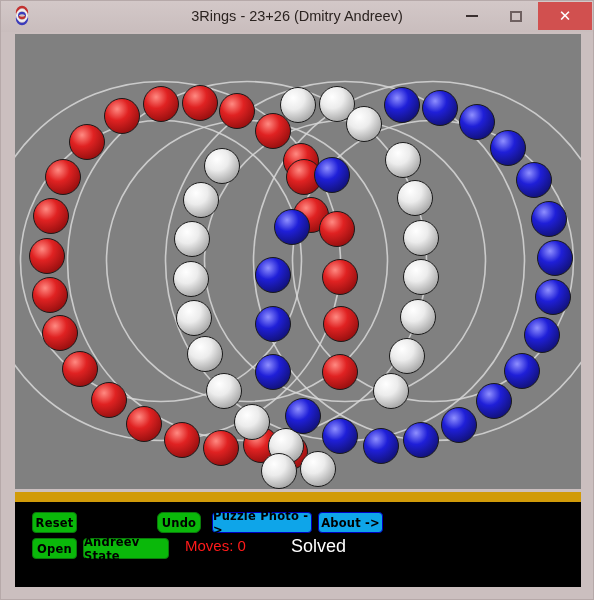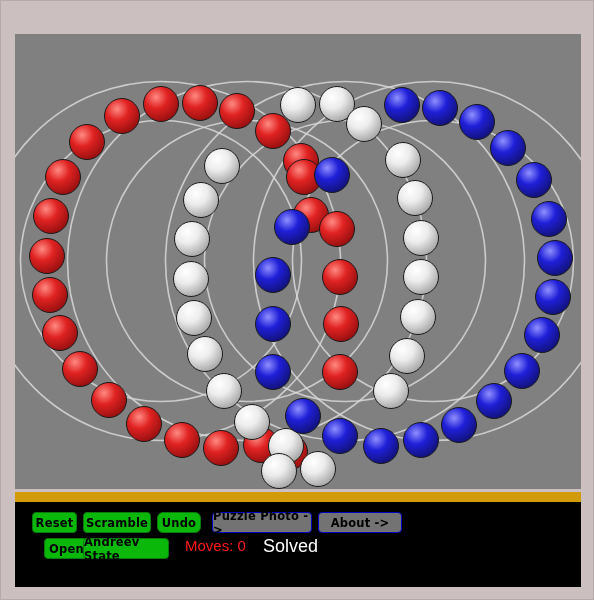--- a/index.html
+++ b/index.html
@@ -67,44 +67,63 @@
     border-radius:4px;
     display:flex;align-items:center;justify-content:center;
     font-family:"DejaVu Sans",sans-serif;
     font-size:11.5px;font-weight:bold;
     color:#000;
     letter-spacing:.2px;
     box-sizing:border-box;
     cursor:pointer;
   }
   .green{background:#0ab80a;border:1px solid #0a7a0a;}
-  .blue{background:#737373;border:1px solid #0000c0;}
+  .blue{background:#0ea5e9;border:1px solid #0000c0;}
 
   #moves-label{
     position:absolute;top:-1px;
     font-family:Liberation Sans, sans-serif;
     font-size:15px;color:#ff1a1a;white-space:nowrap;
   }
   #moves-value{color:#ff1a1a;}
   #solved-text{
     position:absolute;top:-2px;
     font-family:"Liberation Sans",sans-serif;
-    font-size:18px;color:#ffffff;white-space:nowrap;
+    font-size:18px;color:#ffffff;white-space:nowrap;margin-left:28px;
   }
   #hint{
     position:absolute;left:17px;top:0;
     font-family:"DejaVu Sans",sans-serif;
     font-size:11.5px;color:#2f7a2f;white-space:nowrap;
   }
 </style>
 </head>
 <body>
 
 <div id="window">
 
+  <div id="titlebar">
+    <div id="app-icon">
+      <svg width="22" height="22" viewBox="0 0 22 22">
+        <ellipse cx="11" cy="7.5" rx="5" ry="5.5" fill="none" stroke="#c2302f" stroke-width="2.4"></ellipse>
+        <ellipse cx="11" cy="13.5" rx="5" ry="5.5" fill="none" stroke="#3b3bbb" stroke-width="2.4"></ellipse>
+        <ellipse cx="11" cy="10.5" rx="5" ry="5.5" fill="none" stroke="#efefef" stroke-width="2"></ellipse>
+      </svg>
+    </div>
+    <div id="title-text">3Rings - 23+26 (Dmitry Andreev)</div>
+    <div class="wbtn" id="btn-min">
+      <span class="min-glyph"></span>
+    </div>
+    <div class="wbtn" id="btn-max">
+      <span class="max-glyph"></span>
+    </div>
+    <div class="wbtn" id="btn-close">
+      <span>✕</span>
+    </div>
+  </div>
 
   <div id="client">
     <svg id="board" width="566" height="455">
         <defs>
           <radialGradient id="gradR" cx="36%" cy="30%" r="78%">
             <stop offset="0%" stop-color="#ff8a82"></stop>
             <stop offset="42%" stop-color="#e02222"></stop>
             <stop offset="100%" stop-color="#8e0d0d"></stop>
           </radialGradient>
           <radialGradient id="gradW" cx="36%" cy="30%" r="78%">
@@ -332,29 +351,28 @@
           </g>
         </g>
       </svg>
   </div>
 
   <div id="gold-bar"></div>
 
   <div id="panel">
     <div class="row" id="row1">
         <div class="btn green" style="left: 17px; width: 45px;">Reset</div>
-        <div class="btn green" style="left: 68px; width: 68px;">Scramble</div>
         <div class="btn green" style="left: 142px; width: 44px; border-radius: 6px;">Undo</div>
         <div class="btn blue" style="left: 197px; width: 100px;">Puzzle Photo -&gt;</div>
-        <div class="btn blue" style="left: 303px; width: 84px;">About -&gt;</div>
+        <div class="btn blue" style="left: 303px; width: 65px;">About -&gt;</div>
       </div>
     <div class="row" id="row2">
       <div id="moves-label" style="left: 170px;">
         <span>Moves:</span>
         <span id="moves-value">0</span>
       </div>
       <div id="solved-text" style="left: 248px;">Solved</div>
-    <div class="btn green" style="left: 29px; width: 45px;">Open</div>
+    <div class="btn green" style="left: 17px; width: 45px;">Open</div>
         <div class="btn green" style="left: 68px; width: 86px;">Andreev State</div>
       </div>
   </div>
 
 </div>
 
 </body></html>

